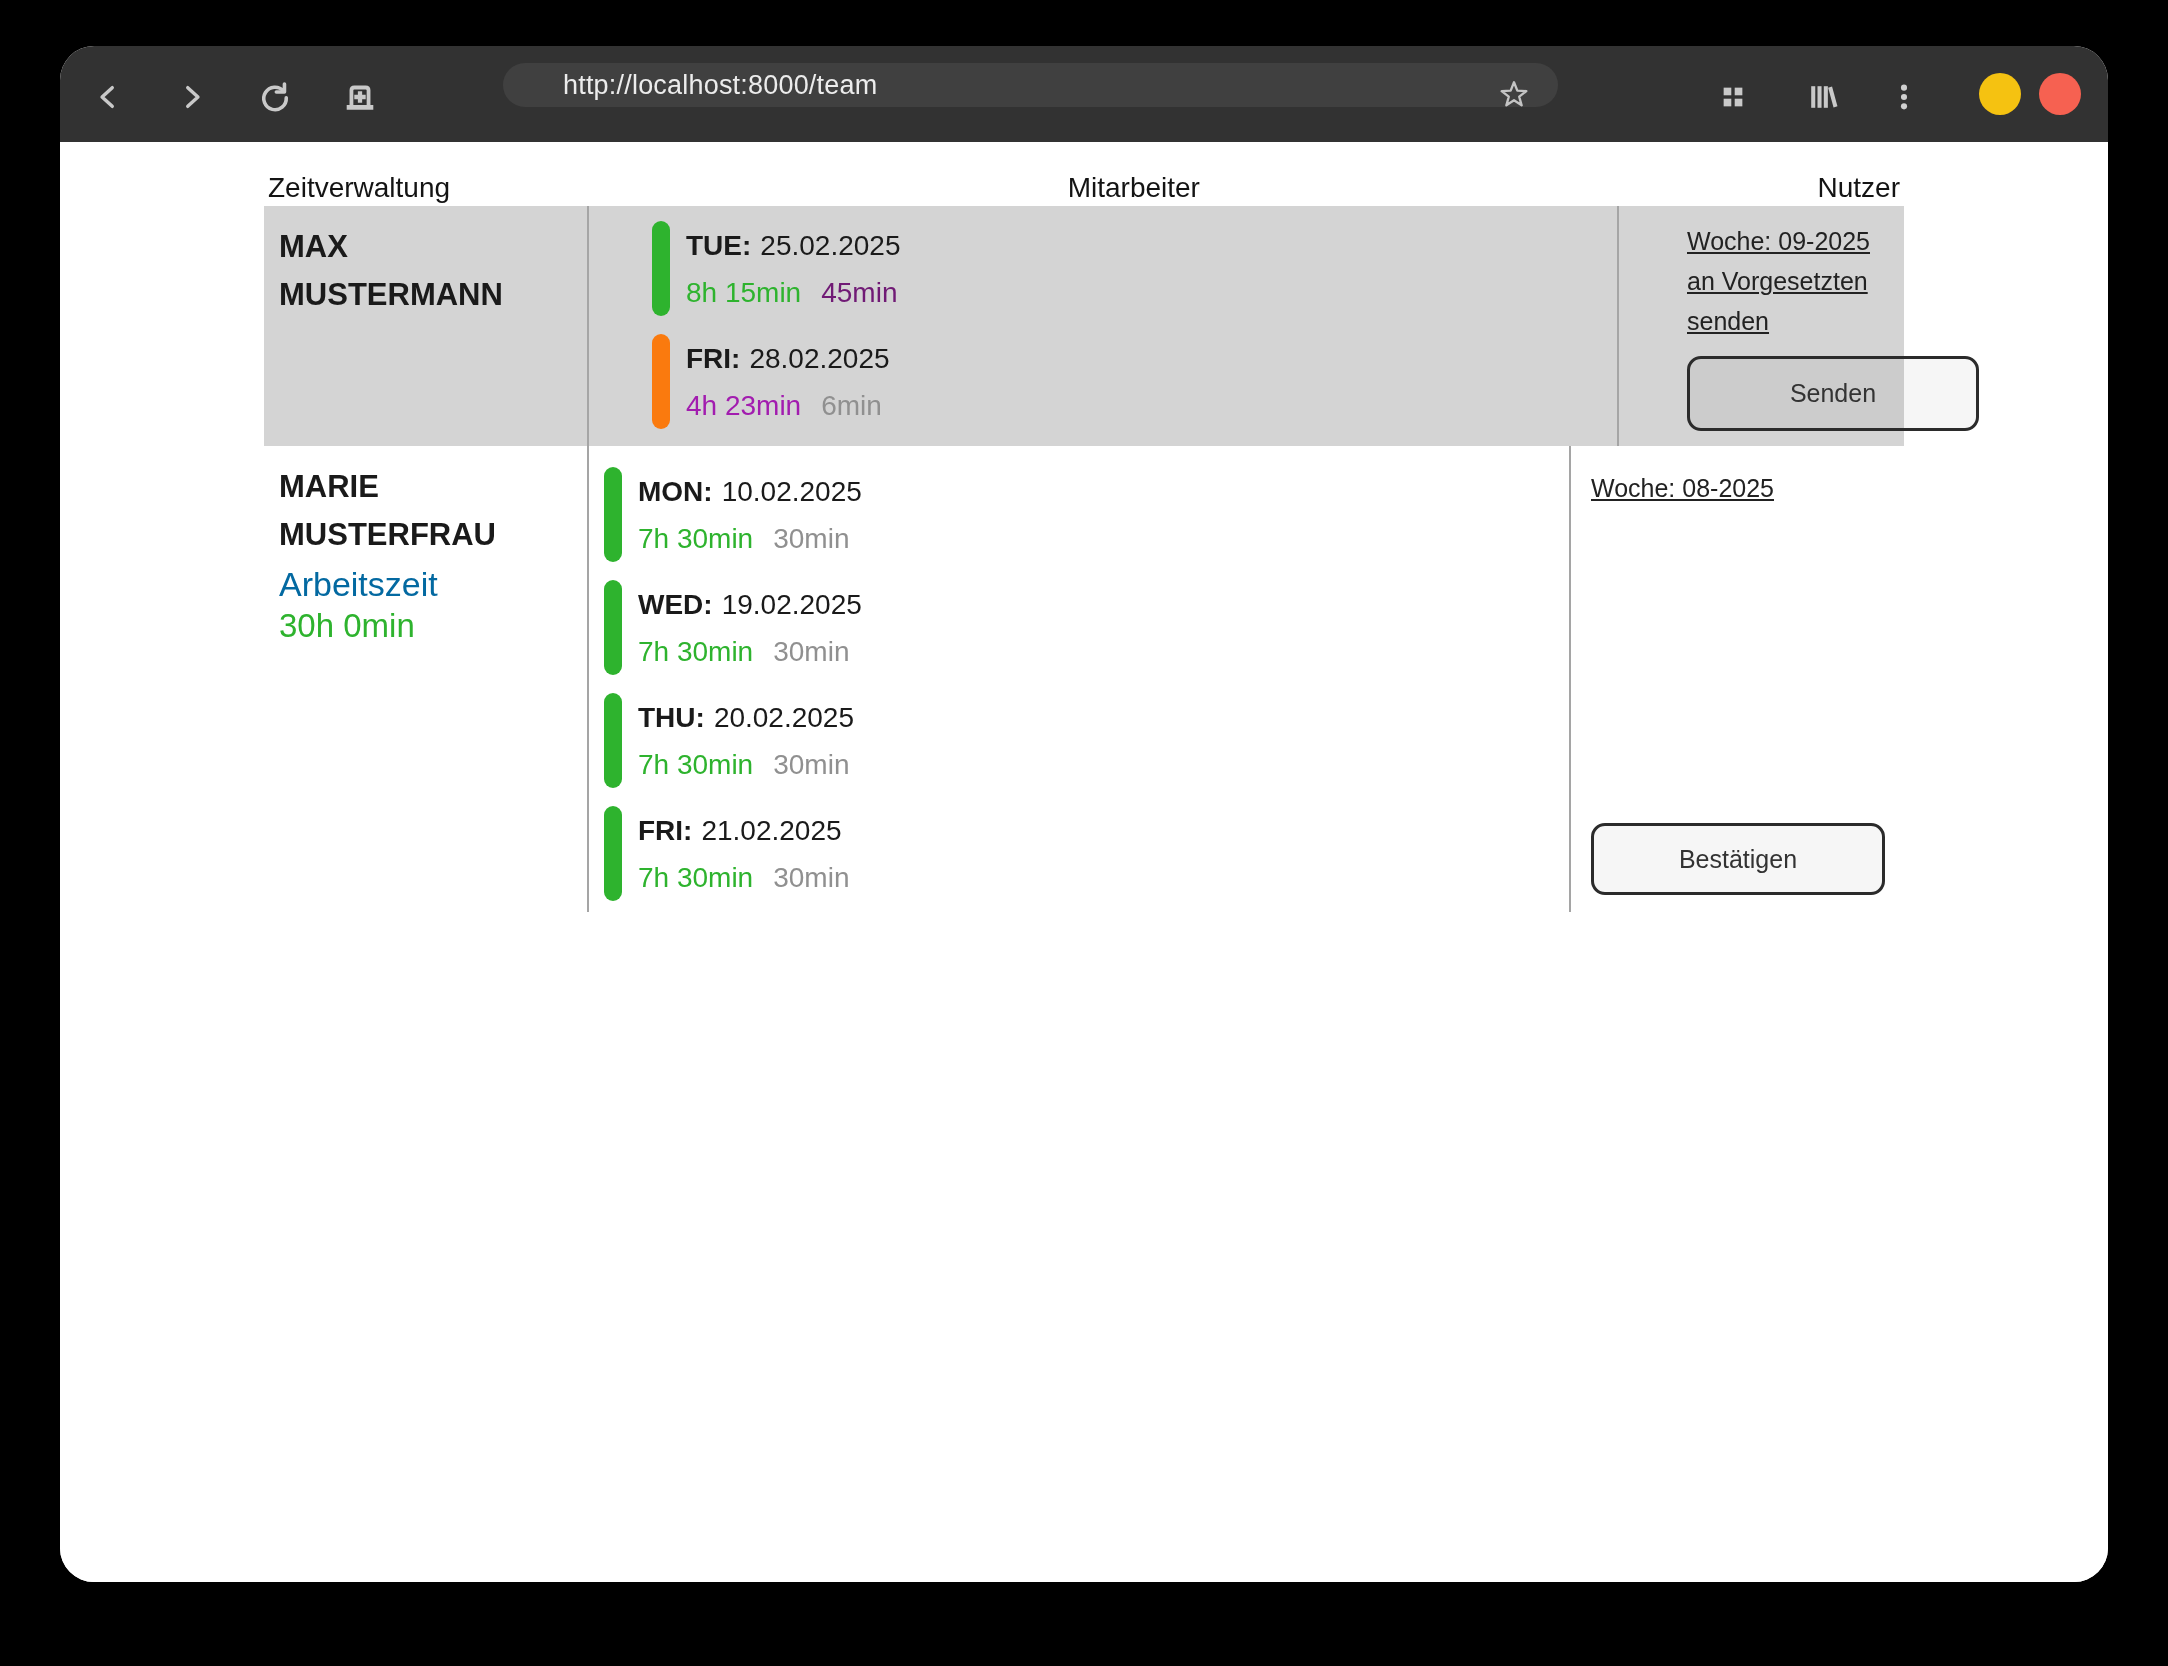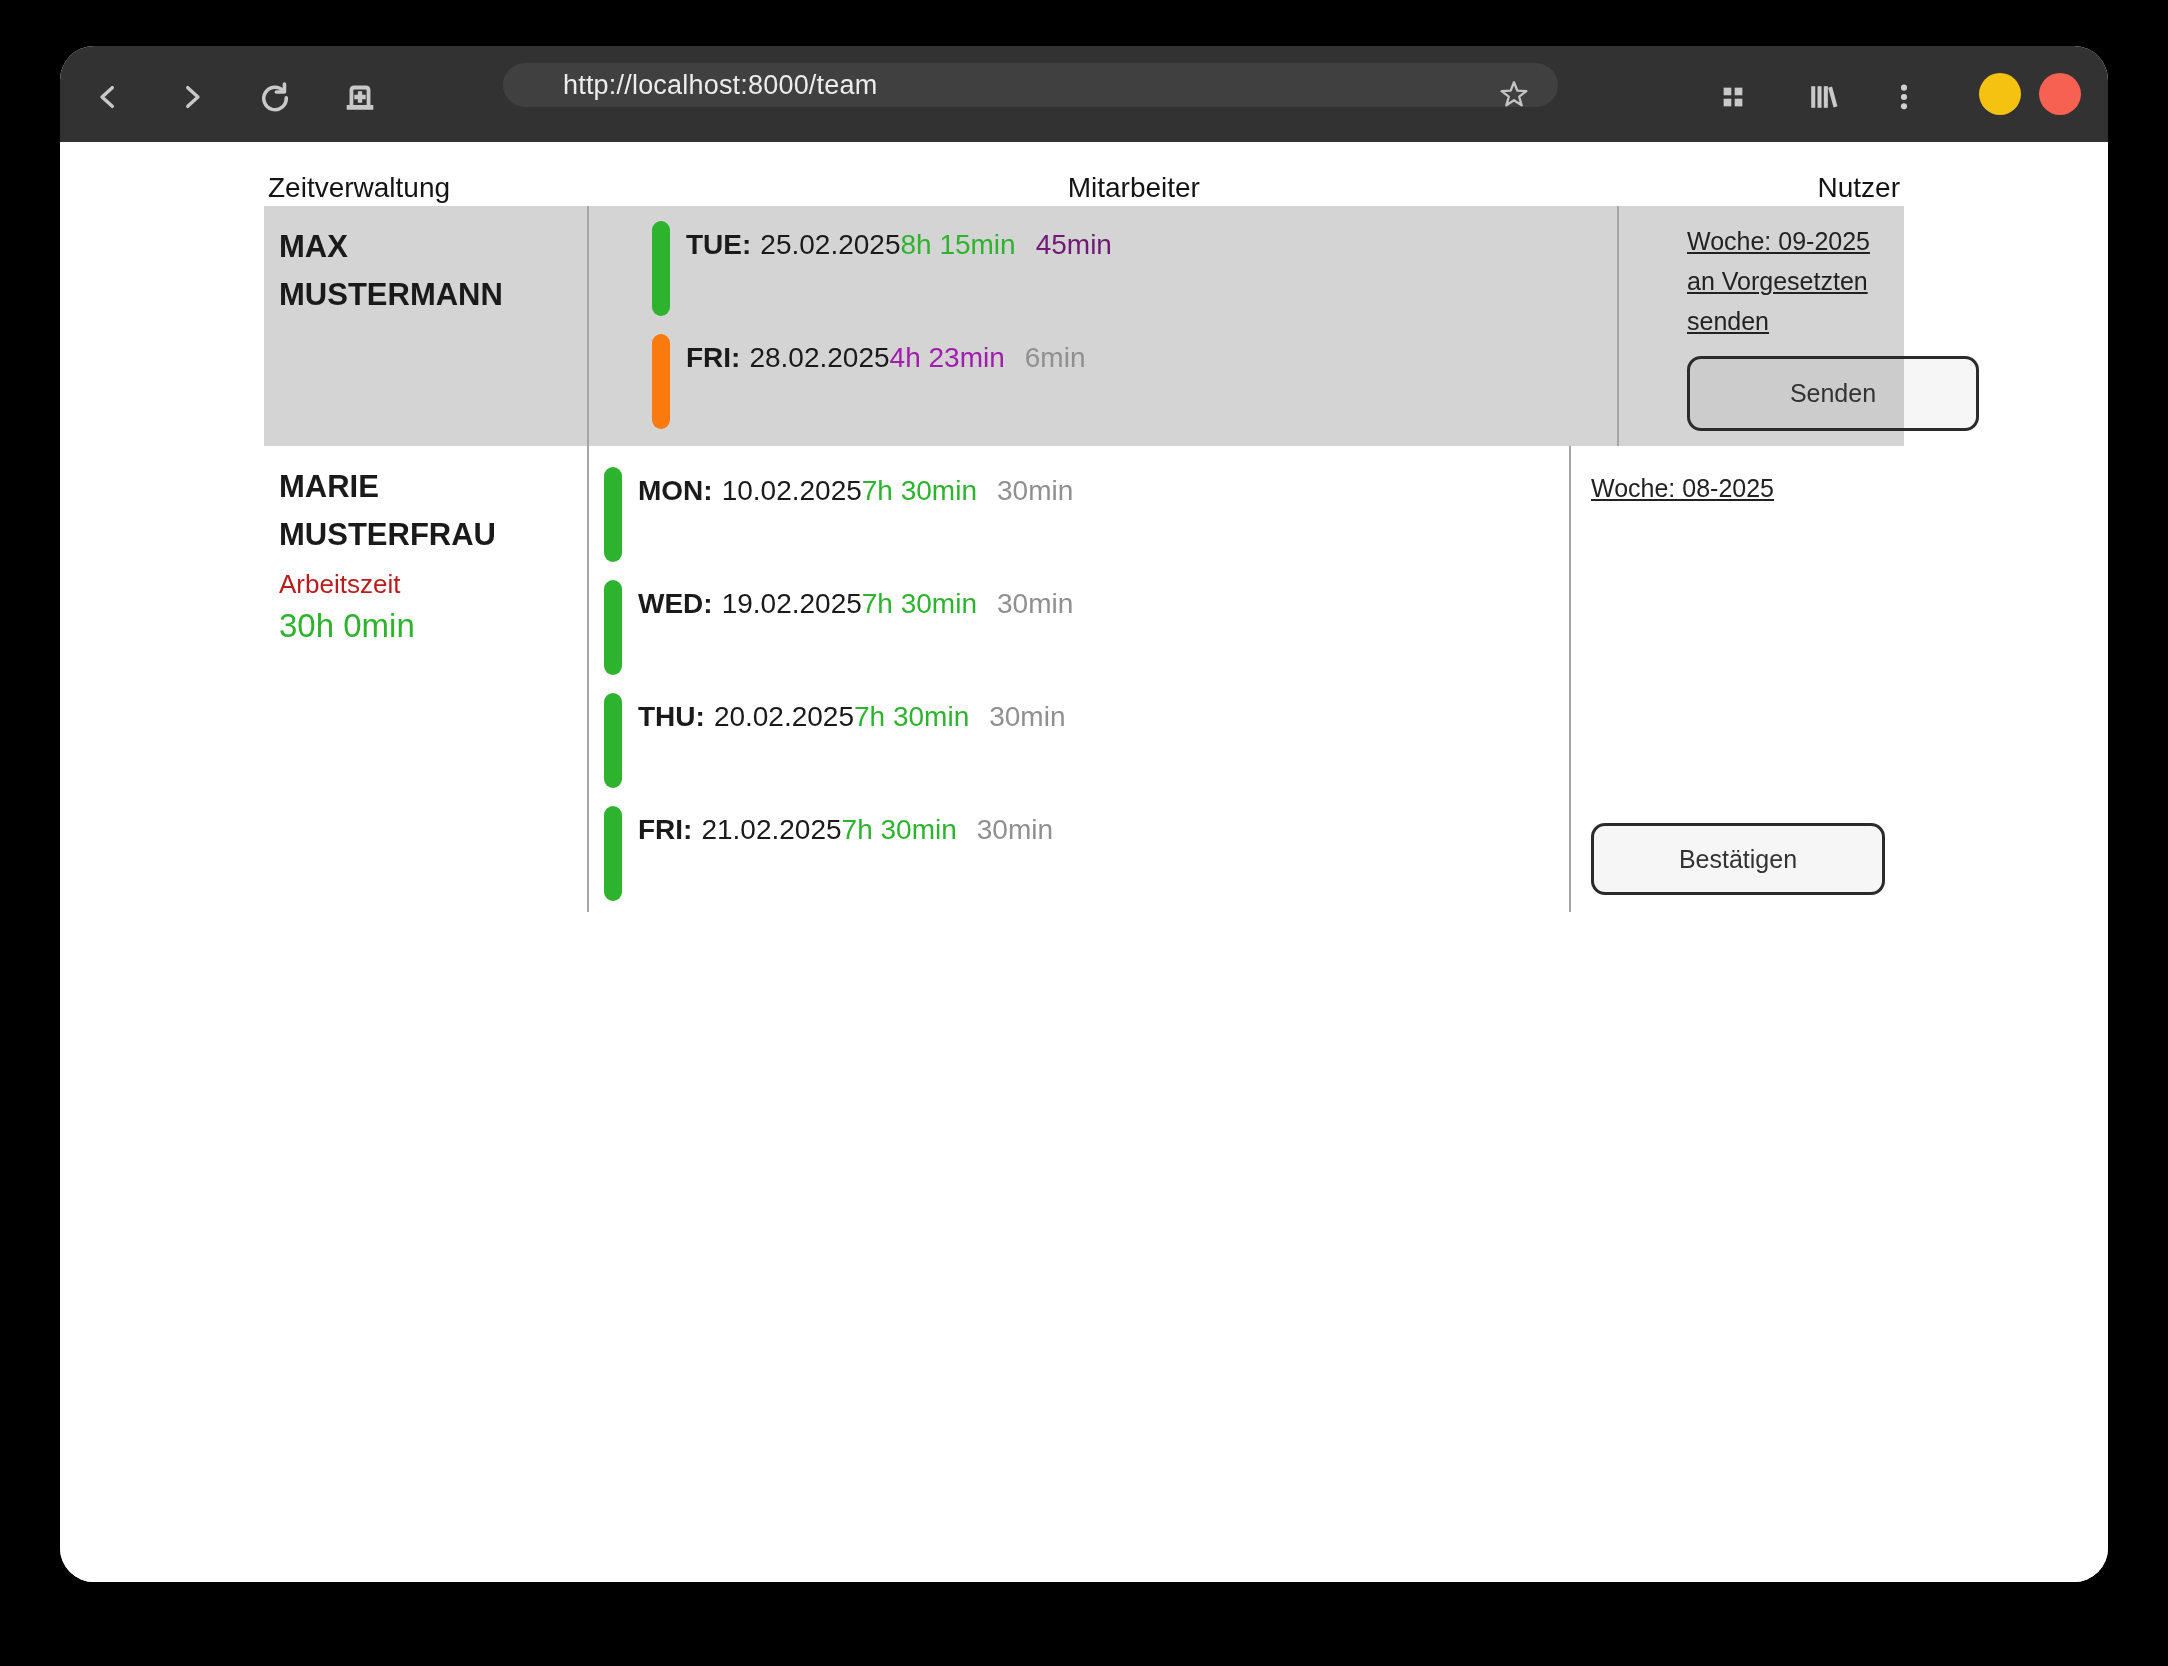--- a/index.html
+++ b/index.html
@@ -31,29 +31,29 @@
   .nav span { cursor:pointer; }
 
   .rows { width:1640px; }
   .row { display:grid; grid-template-columns:325px 982px 333px; }
   .row.highlight { background:#d4d4d4; }
   .row-0 { height:240px;gap:48px; }
   .row-1 { height:466px; }
 
   .name-cell { border-right:2px solid #a5a5a5; padding:17px 8px 0 15px; }
   .emp-name { font-size:31px; font-weight:bold; color:#1a1a1a; line-height:48px; }
-  .wt-label { font-size:26px; color:#b91c1c; line-height:40px; margin-top:5px; }
+  .wt-label { font-size:34px; color:#0369a1; line-height:40px; margin-top:5px; }
   .wt-value { font-size:33px; line-height:44px; }
 
   .entries-cell { border-right:2px solid #a5a5a5; padding:15px 0 0 15px;
                   display:flex; flex-direction:column; gap:18px; }
   .row-1 .entries-cell { padding-top:21px; }
   .entry { display:flex; height:95px; }
   .pill { width:18px; height:95px; border-radius:9px; flex:0 0 18px; }
-  .entry-text { margin-left:16px; display:flex; 
+  .entry-text { margin-left:16px; display:flex; flex-direction:column;
                 justify-content:center; }
   .day-line { font-size:28px; color:#1a1a1a; line-height:47px; white-space:nowrap; }
   .day-abbr { font-weight:bold; margin-right:9px; }
   .time-line { font-size:28px; line-height:47px; white-space:nowrap; }
   .break-time { margin-left:20px; }
 
   .week-cell { position:relative; padding:15px 10px 0 20px; font-size:25px;
                color:#222; line-height:40px;text-decoration:underline; }
   .row-1 .week-cell { padding-top:22px; }
   .week-btn { position:absolute; left:20px; width:292px; height:75px;

